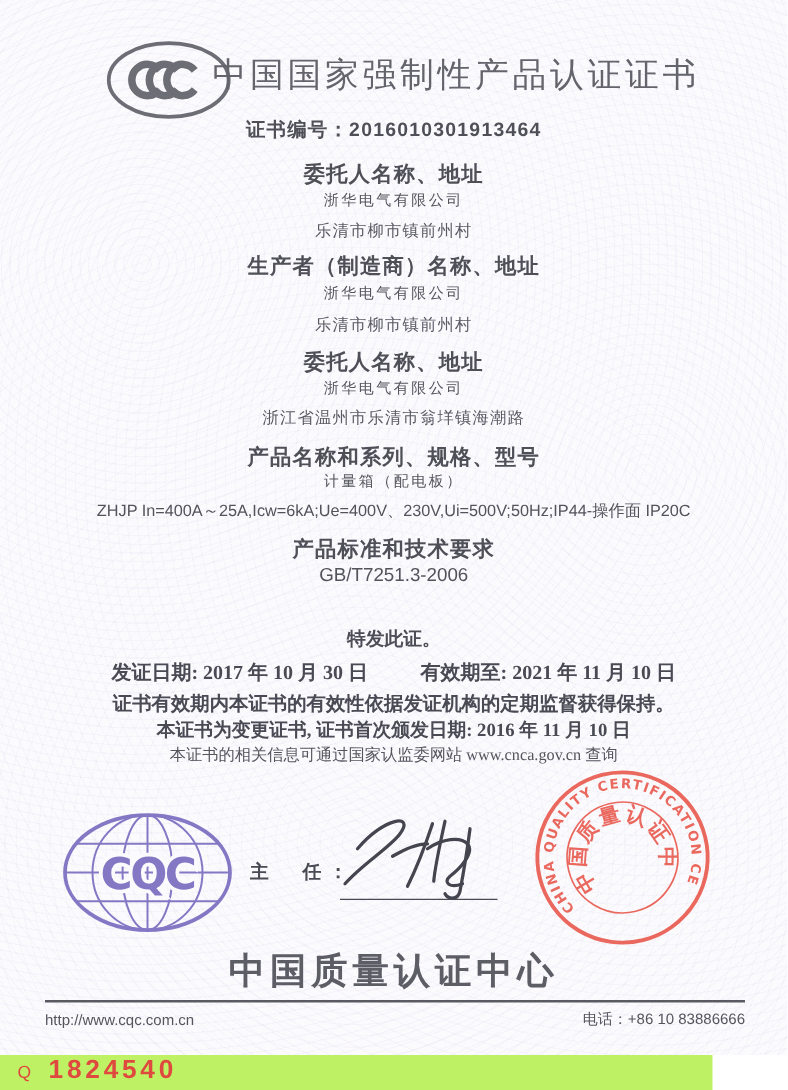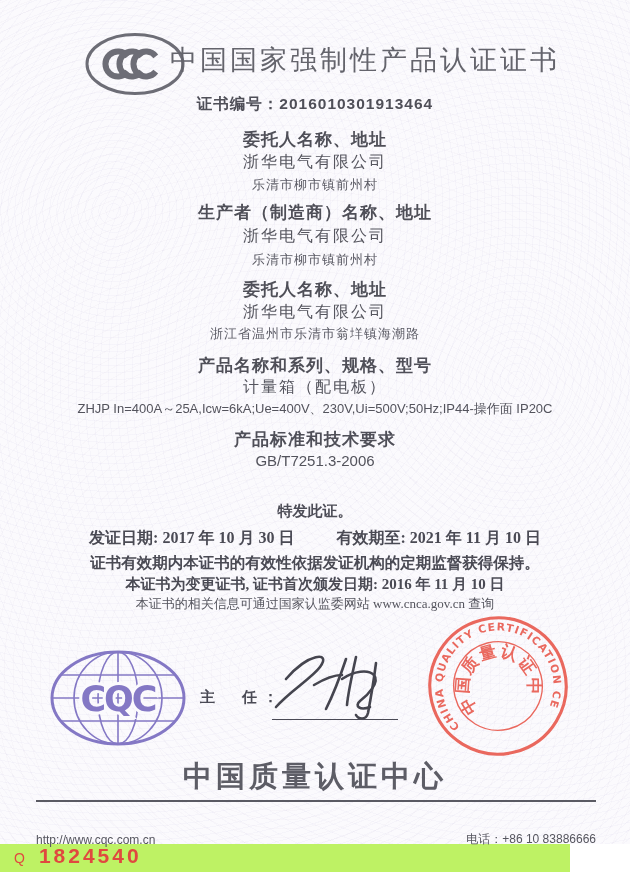--- a/index.html
+++ b/index.html
@@ -12,21 +12,21 @@
     position:absolute; left:0; top:0; width:630px; height:844px;
     background-color:#fbfafd;
     background-image:
       repeating-radial-gradient(circle at 18% 25%, rgba(130,120,190,0.045) 0 1px, rgba(0,0,0,0) 1px 7px),
       repeating-radial-gradient(circle at 82% 45%, rgba(130,120,190,0.04) 0 1px, rgba(0,0,0,0) 1px 8px),
       repeating-radial-gradient(circle at 45% 80%, rgba(150,120,160,0.035) 0 1px, rgba(0,0,0,0) 1px 9px);
   }
 
   .line { position:absolute; left:0; width:630px; text-align:center; color:#55555e; white-space:nowrap; }
   .kai-h   { font-weight:bold; font-size:17px; color:#4f4f58; letter-spacing:1px; }
-  .kai-b   { font-size:16px; letter-spacing:2px; }
+  .kai-b   { font-size:12px; letter-spacing:2px; }
   .kai-s   { font-size:13px; letter-spacing:1px; color:#5a5a64; }
   .sans    { font-family:"Liberation Sans", sans-serif; }
   .bold    { font-weight:bold; }
 
   .title {
     position:absolute; left:150px; top:42px; width:430px; text-align:center;
     font-family:"Liberation Sans", sans-serif;
     font-size:27px; color:#64646c; letter-spacing:3px; white-space:nowrap;
   }
   .cert-no { top:94px; font-size:15.5px; font-weight:bold; letter-spacing:1px; color:#4f4f58; }
@@ -40,21 +40,21 @@
   .cqc-svg   { position:absolute; left:48px; top:648px; }
   .ccc-svg   { position:absolute; left:84px; top:32px; }
 
   .stamp-svg { position:absolute; left:425px; top:613px; transform:rotate(-14deg); opacity:0.88; }
 
   .org-name { top:757px; font-family:"Liberation Sans", sans-serif; font-size:29px;
               color:#5d5d66; letter-spacing:4px; font-weight:bold; }
 
   .rule { position:absolute; left:36px; top:800px; width:560px; height:0; border-top:2px solid #5a5a63; }
 
-  .footer { position:absolute; left:36px; top:831px; width:560px; display:flex;
+  .footer { position:absolute; left:36px; top:807px; width:560px; display:flex;
             justify-content:space-between; align-items:center;
             font-family:"Liberation Sans", sans-serif; font-size:12px; color:#55555e; }
   .footer .mid { font-size:12.5px; }
 
   .serial { position:absolute; left:14px; top:844px; color:#e0493f;
             font-family:Liberation Sans, sans-serif; white-space:nowrap; }
   .serial .q   { font-size:14px; margin-right:14px; }
   .serial .num { font-size:21px; letter-spacing:3px; font-weight:bold; }
 
   .dates-gap { display:inline-block; width:42px; }

